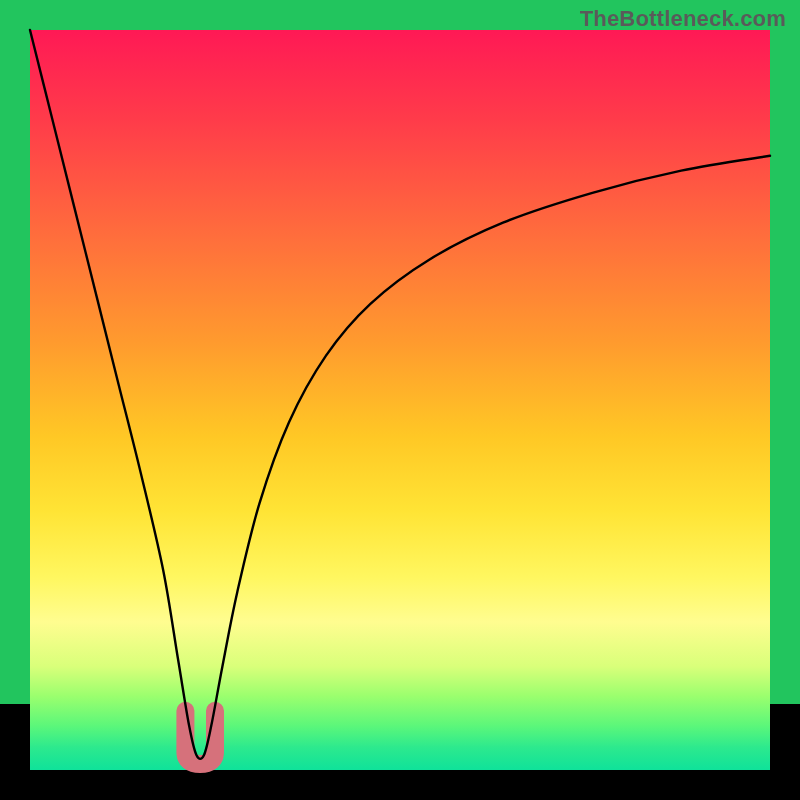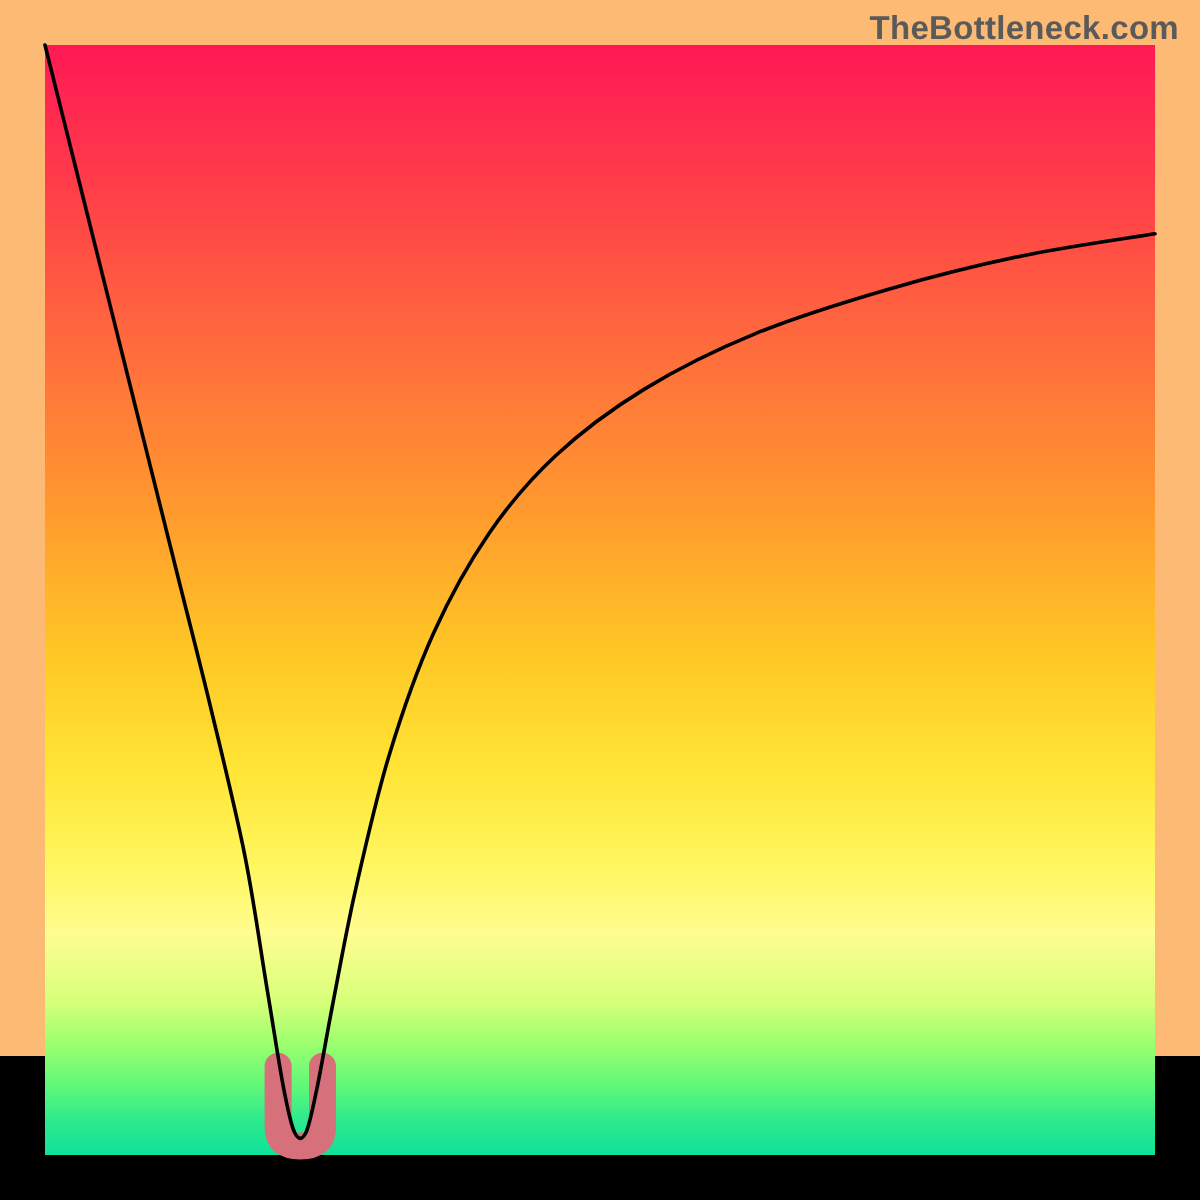--- a/index.html
+++ b/index.html
@@ -1,20 +1,20 @@
 <!DOCTYPE html>
 <html><head>
 <meta charset="utf-8">
 <style>
   * { margin: 0; padding: 0; box-sizing: border-box; }
   html, body { width: 800px; height: 800px; overflow: hidden; background: #000; }
   .outer {
     width: 800px;
     height: 704px;
-    background: #fdba74;
+    background: #22c55e;
     position: relative;
   }
   .plot {
     position: absolute;
     left: 30px;
     top: 30px;
     width: 740px;
     height: 740px;
     background: linear-gradient(to bottom,
       #ff1955 0%,

